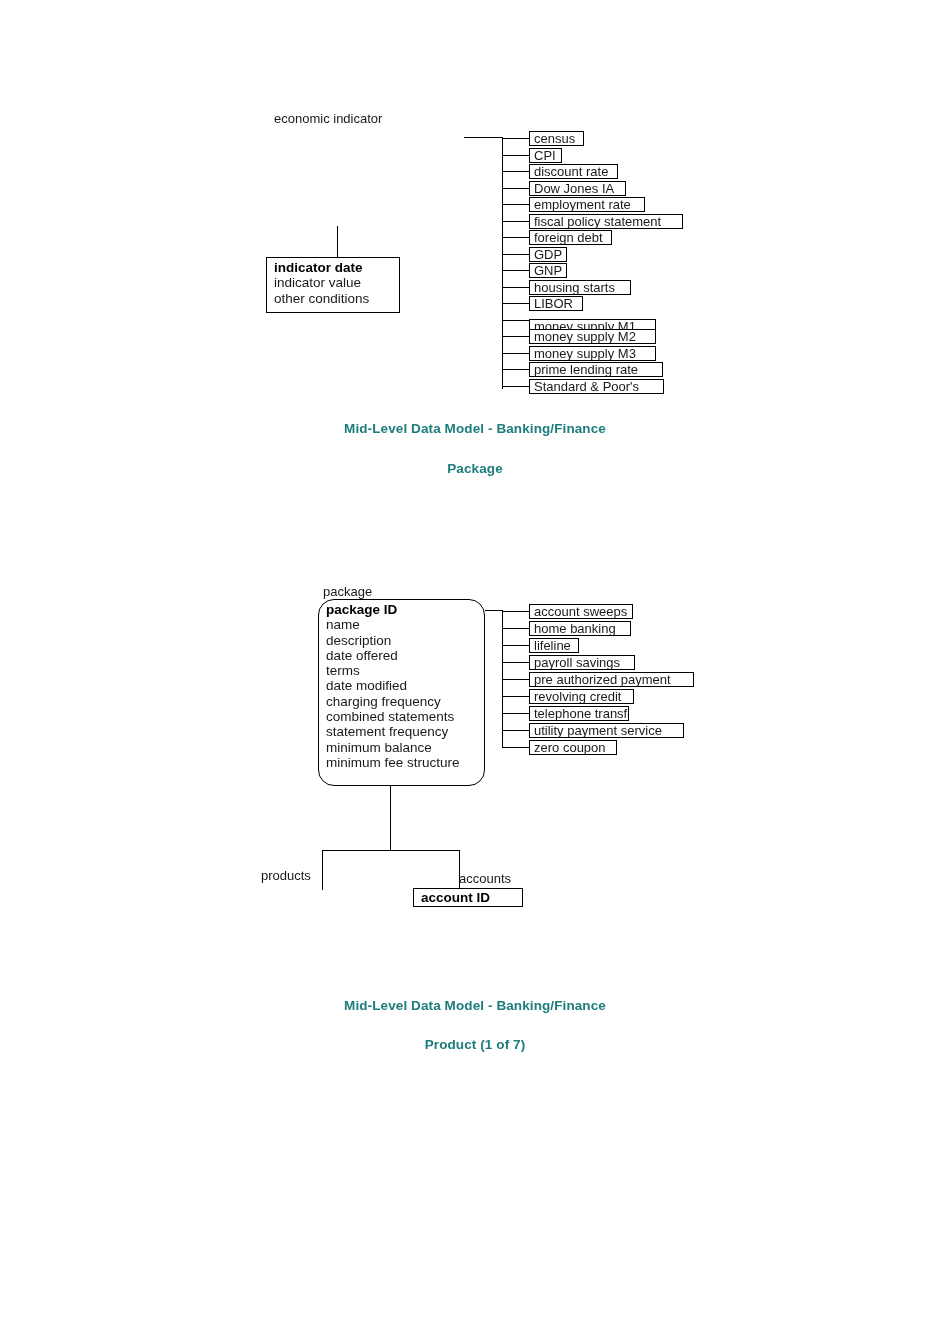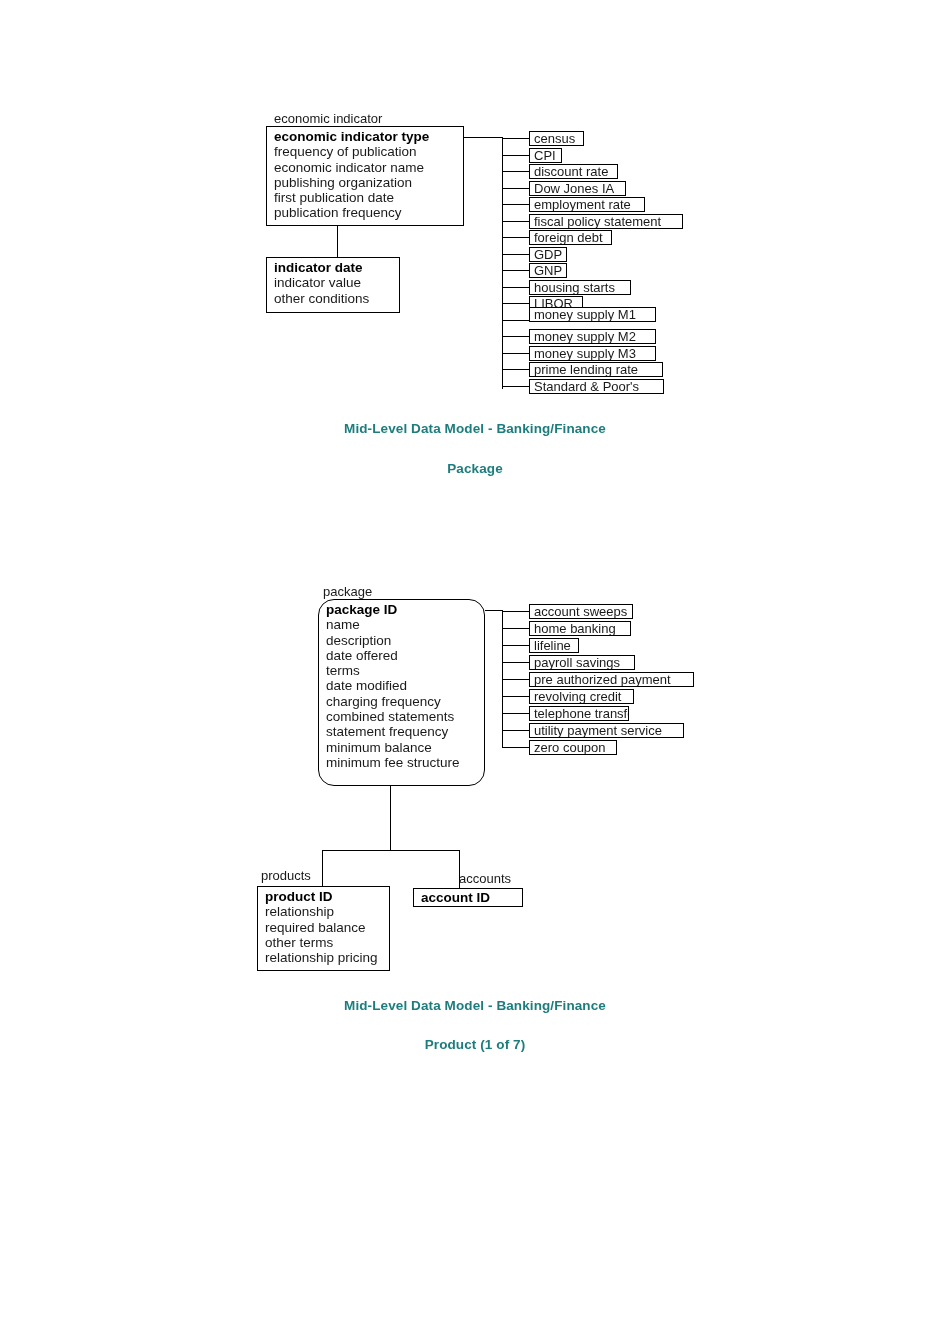--- a/index.html
+++ b/index.html
@@ -85,28 +85,20 @@
     letter-spacing: 0.1px;
   }
 </style>
 </head>
 <body>
 
 <div class="diagram">
 
   <div class="ent-label" style="left:274px; top:112px;">economic indicator</div>
 
-  <div class="entity" id="box-economic-indicator" style="left:266px; top:126px; width:198px; height:100px;">
-    <div class="attr pk">economic indicator type</div>
-    <div class="attr">frequency of publication</div>
-    <div class="attr">economic indicator name</div>
-    <div class="attr">publishing organization</div>
-    <div class="attr">first publication date</div>
-    <div class="attr">publication frequency</div>
-  </div>
 
   <div class="ln-v" style="left:337px; top:226px; height:31px;"></div>
 
   <div class="entity" id="box-indicator-date" style="left:266px; top:257px; width:134px; height:56px;">
     <div class="attr pk">indicator date</div>
     <div class="attr">indicator value</div>
     <div class="attr">other conditions</div>
   </div>
 
   <div class="ln-h" style="left:464px; top:137px; width:38px;"></div>
@@ -129,21 +121,21 @@
       <div class="subtype" style="left: 529px; top: 230px; width: 83px;">foreign debt</div>
       <div class="ln-h" style="left: 502px; top: 253.5px; width: 27px;"></div>
       <div class="subtype" style="left: 529px; top: 246.5px; width: 38px;">GDP</div>
       <div class="ln-h" style="left: 502px; top: 270px; width: 27px;"></div>
       <div class="subtype" style="left: 529px; top: 263px; width: 38px;">GNP</div>
       <div class="ln-h" style="left: 502px; top: 286.5px; width: 27px;"></div>
       <div class="subtype" style="left: 529px; top: 279.5px; width: 102px;">housing starts</div>
       <div class="ln-h" style="left: 502px; top: 303px; width: 27px;"></div>
       <div class="subtype" style="left: 529px; top: 296px; width: 54px;">LIBOR</div>
       <div class="ln-h" style="left: 502px; top: 319.5px; width: 27px;"></div>
-      <div class="subtype" style="left: 529px; top: 307px; width: 127px;">money supply M1</div>
+      <div class="subtype" style="left: 529px; top: 319px; width: 127px;">money supply M1</div>
       <div class="ln-h" style="left: 502px; top: 336px; width: 27px;"></div>
       <div class="subtype" style="left: 529px; top: 329px; width: 127px;">money supply M2</div>
       <div class="ln-h" style="left: 502px; top: 352.5px; width: 27px;"></div>
       <div class="subtype" style="left: 529px; top: 345.5px; width: 127px;">money supply M3</div>
       <div class="ln-h" style="left: 502px; top: 369px; width: 27px;"></div>
       <div class="subtype" style="left: 529px; top: 362px; width: 134px;">prime lending rate</div>
       <div class="ln-h" style="left: 502px; top: 385.5px; width: 27px;"></div>
       <div class="subtype" style="left: 529px; top: 378.5px; width: 135px;">Standard &amp; Poor's</div>
     </div>
 
@@ -190,27 +182,20 @@
       <div class="subtype" style="left: 529px; top: 740px; width: 88px;">zero coupon</div>
     </div>
 
   <div class="ln-v" style="left:390px; top:786px; height:64px;"></div>
   <div class="ln-h" style="left:322px; top:850px; width:137px;"></div>
   <div class="ln-v" style="left:322px; top:850px; height:40px;"></div>
   <div class="ln-v" style="left:459px; top:850px; height:38px;"></div>
 
   <div class="ent-label" style="left:261px; top:869px;">products</div>
 
-  <div class="entity" id="box-products" style="left:257px; top:886px; width:133px; height:85px;">
-    <div class="attr pk">product ID</div>
-    <div class="attr">relationship</div>
-    <div class="attr">required balance</div>
-    <div class="attr">other terms</div>
-    <div class="attr">relationship pricing</div>
-  </div>
 
   <div class="ent-label" style="left:419px; top:872px;margin-left:40px;">accounts</div>
 
   <div class="entity" id="box-accounts" style="left:413px; top:888px; width:110px; height:19px; padding-top:1px;">
     <div class="attr pk">account ID</div>
   </div>
 
   <div class="caption" style="top:998px; color:#1d7d7d;">Mid-Level Data Model - Banking/Finance</div>
   <div class="caption" style="top:1037px; color:#1d7d7d;">Product (1 of 7)</div>
 

